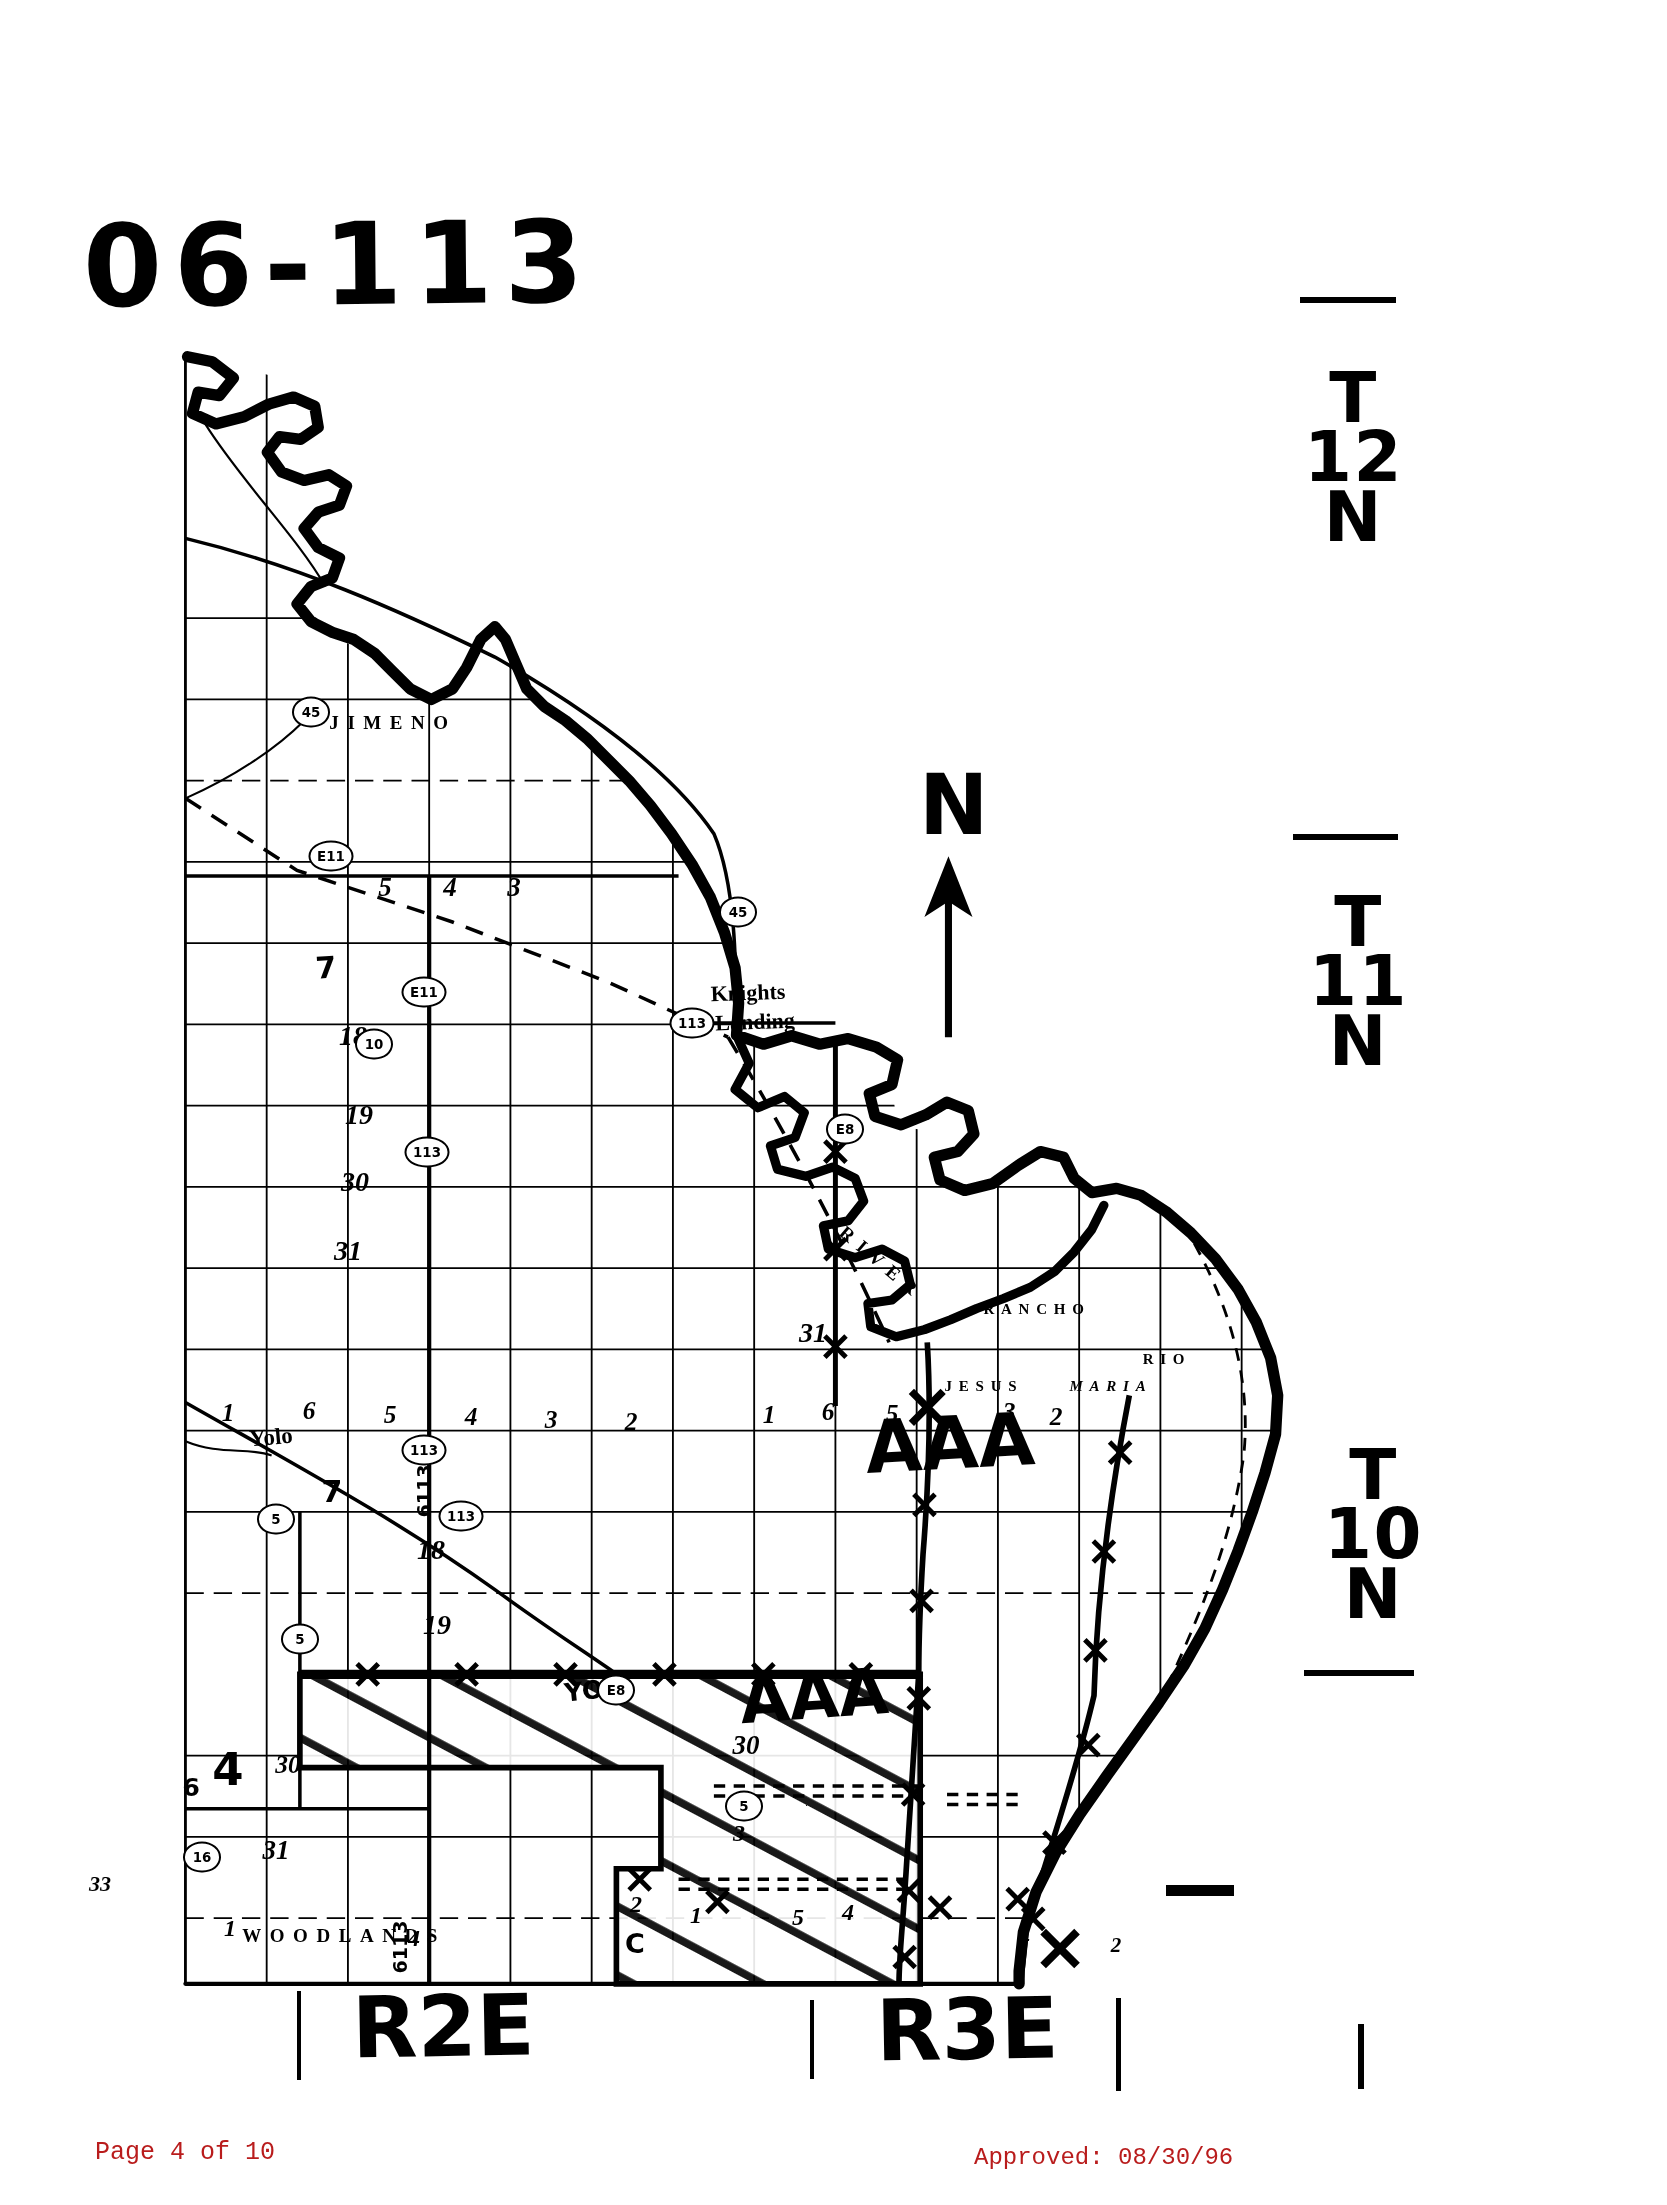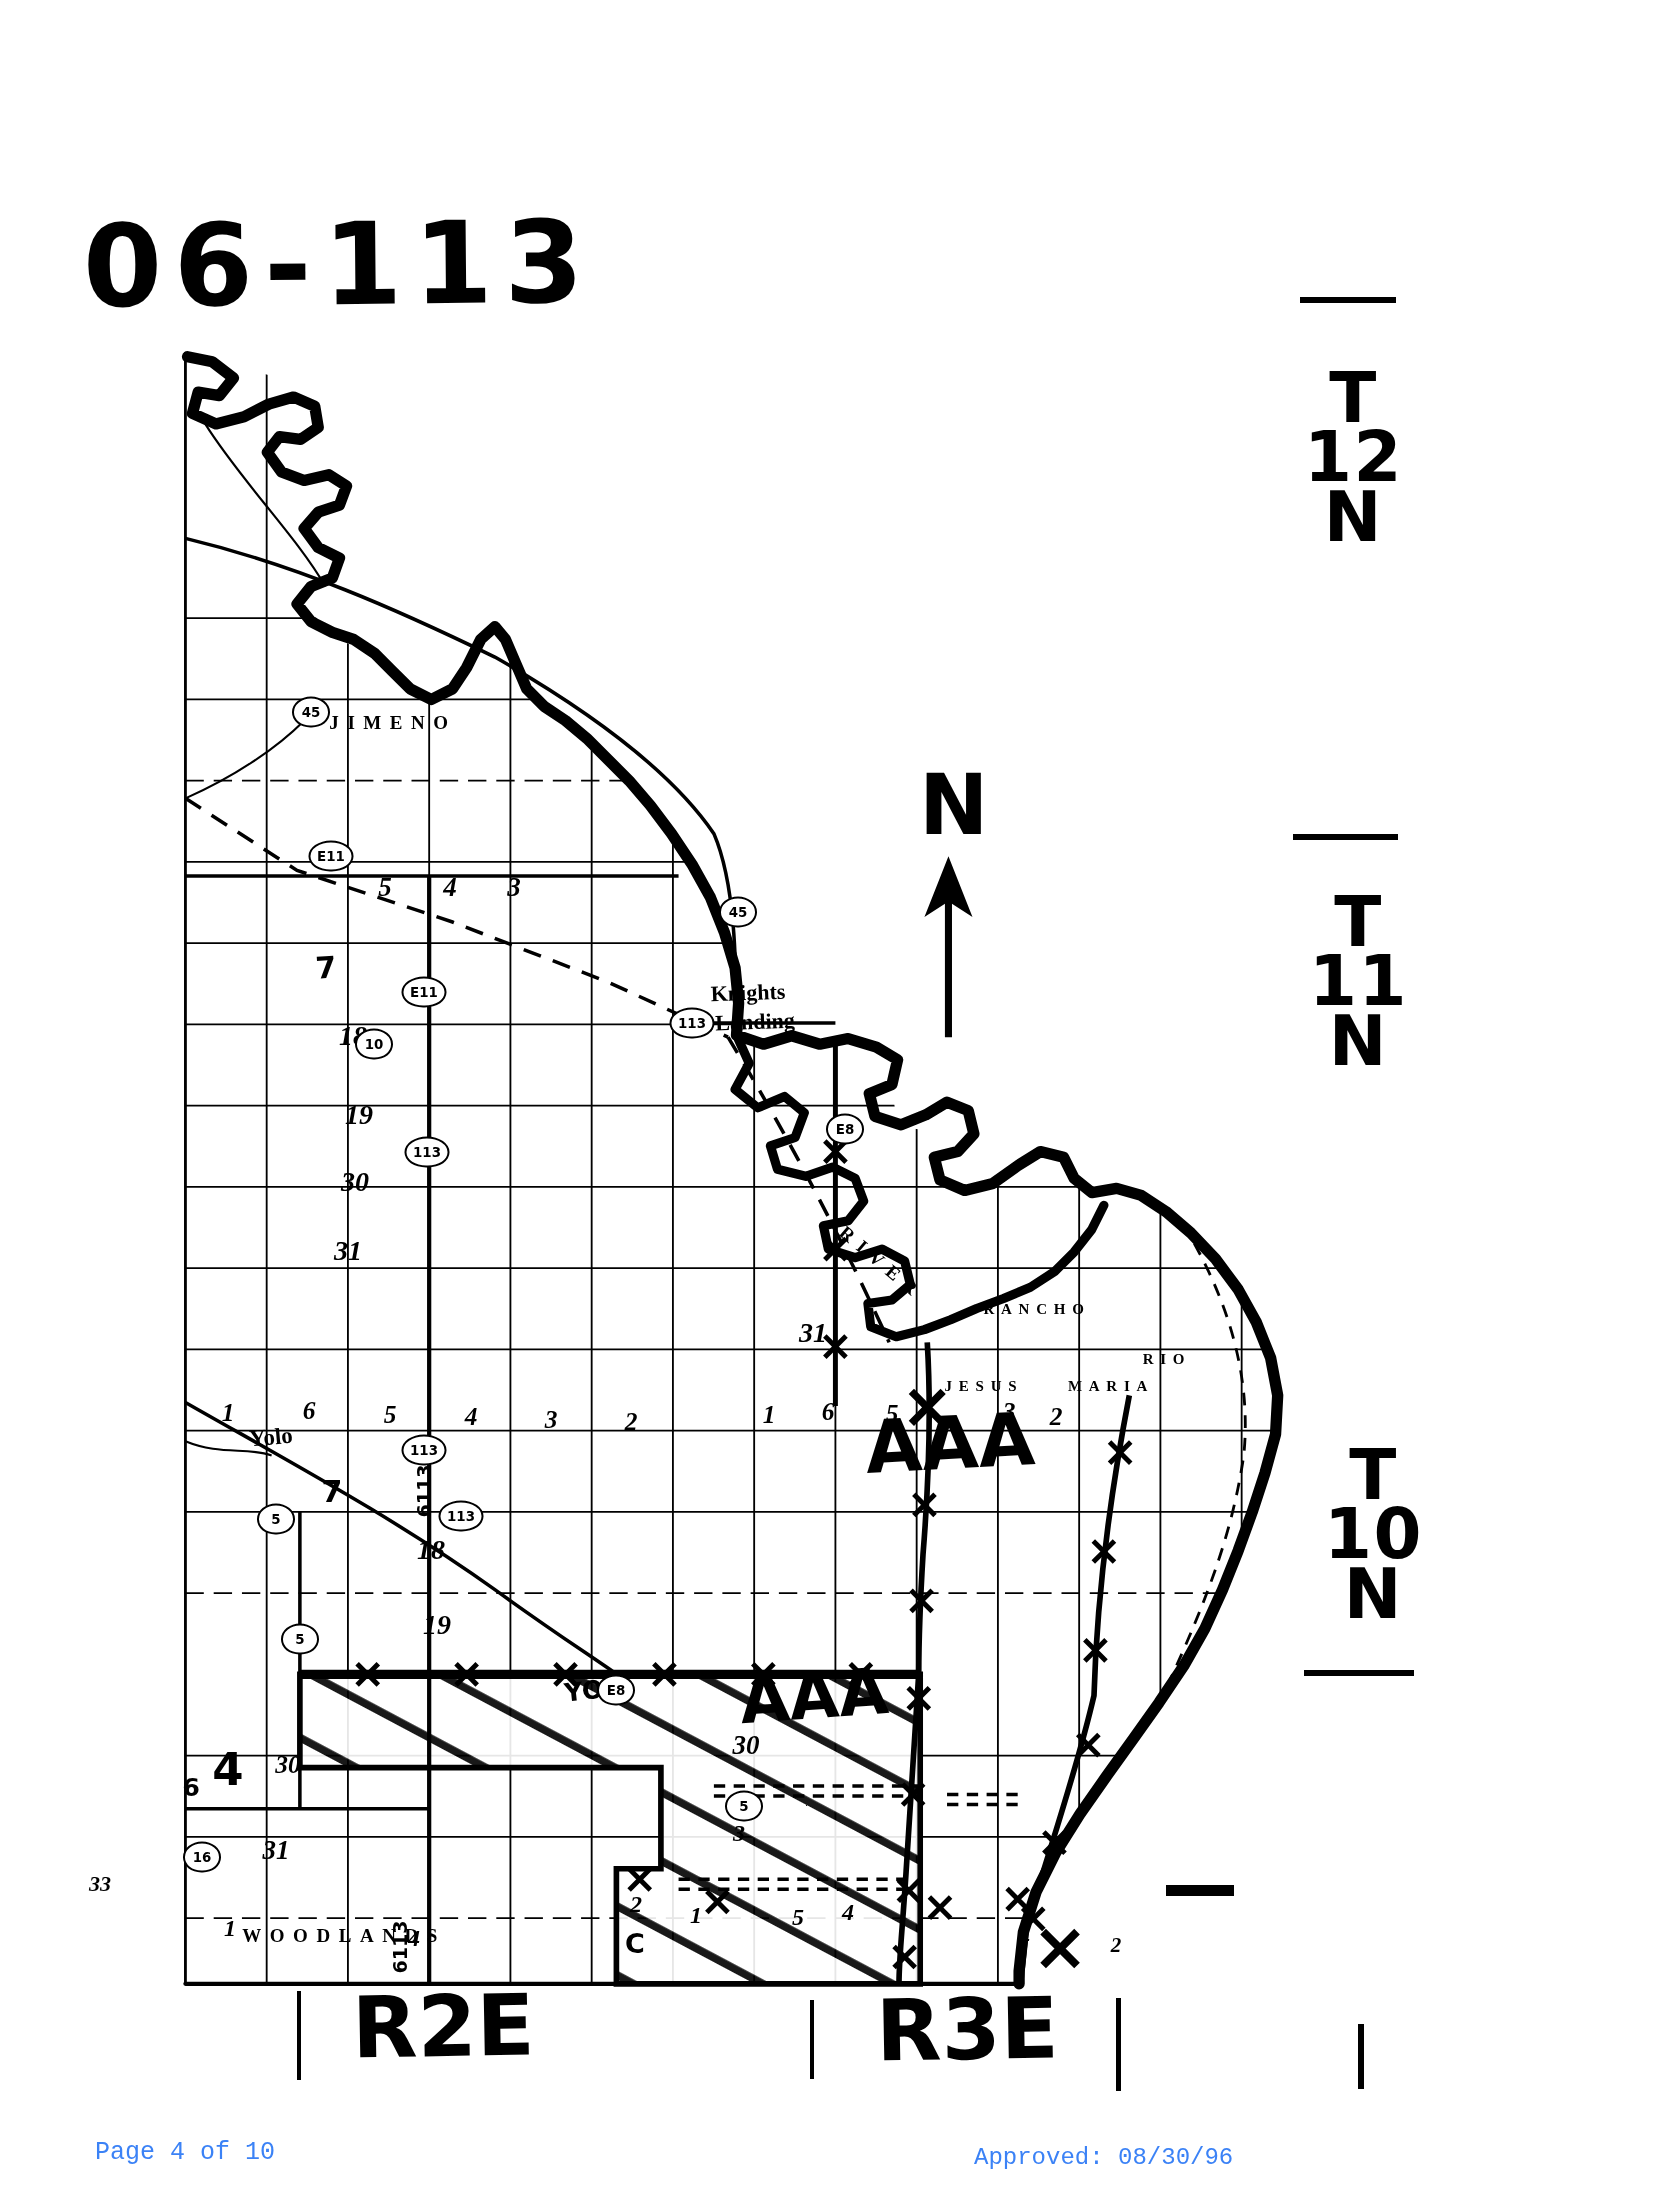--- a/index.html
+++ b/index.html
@@ -15,21 +15,21 @@
           border-radius:50% 50% 48% 48%;background:#fff;display:flex;align-items:center;
           justify-content:center;font:700 13.4px "DejaVu Sans",sans-serif;
           width:38px;height:31px;box-sizing:border-box}
   .shield.wide{width:45px}
   .title{position:absolute;left:83px;top:198px;font:700 114px "DejaVu Sans",sans-serif;
          letter-spacing:11.3px;transform:rotate(-0.5deg)}
   .vstack{position:absolute;display:flex;flex-direction:column;align-items:center;
           font:700 69px/0.86 "DejaVu Sans",sans-serif;letter-spacing:1.4px}
   .rlabel{position:absolute;font:700 85px "DejaVu Sans",sans-serif;transform:rotate(-1deg)}
   .nlabel{position:absolute;font:700 83px "DejaVu Sans",sans-serif}
-  .mono{position:absolute;font-family:"Liberation Mono",monospace;color:#3b82f6}
+  .mono{position:absolute;font-family:"Liberation Mono",monospace;color:#b91c1c}
   .mark{position:absolute;background:#000}
 </style>
 </head>
 <body>
 
 <div id="page">
 
   <svg width="1668" height="2205" viewBox="0 0 2360 3121">
     <defs>
       <clipPath id="county">
@@ -195,21 +195,21 @@
 
   <div id="labels">
       <div class="lbl place ls" style="left: 393px; top: 722px; font-size: 19px; transform: translate(-50%, -50%);">JIMENO</div>
       <div class="lbl place" style="left: 748px; top: 993px; font-size: 22px; transform: translate(-50%, -50%) rotate(-2deg);">Knights</div>
       <div class="lbl place" style="left: 755px; top: 1022px; font-size: 22px; transform: translate(-50%, -50%) rotate(-2deg);">Landing</div>
       <div class="lbl place" style="left: 271px; top: 1437px; font-size: 23px; transform: translate(-50%, -50%) rotate(-5deg);">Yolo</div>
       <div class="lbl place ls" style="left: 344px; top: 1935px; font-size: 19px; transform: translate(-50%, -50%);">WOODLANDS</div>
       <div class="lbl place ls" style="left: 1037px; top: 1309px; font-size: 15px; transform: translate(-50%, -50%);">RANCHO</div>
       <div class="lbl place ls" style="left: 1167px; top: 1311px; font-size: 15px; transform: translate(-50%, -50%); margin-top: 48px;">RIO</div>
       <div class="lbl place ls" style="left: 984px; top: 1386px; font-size: 15px; transform: translate(-50%, -50%);">JESUS</div>
-      <div class="lbl place ls" style="left: 1111px; top: 1386px; font-size: 15px; transform: translate(-50%, -50%);">MARIA</div>
+      <div class="lbl place ls" style="left: 1111px; top: 1386px; font-size: 15px; transform: translate(-50%, -50%); font-style: italic;">MARIA</div>
       <div class="lbl place ls" style="left: 882px; top: 1263px; font-size: 19px; transform: translate(-50%, -50%) rotate(40deg);">RIVER</div>
       <div class="lbl sec" style="left: 385px; top: 887px; font-size: 27px; transform: translate(-50%, -50%);">5</div>
       <div class="lbl sec" style="left: 450px; top: 887px; font-size: 27px; transform: translate(-50%, -50%);">4</div>
       <div class="lbl sec" style="left: 514px; top: 887px; font-size: 27px; transform: translate(-50%, -50%);">3</div>
       <div class="lbl sec" style="left: 353px; top: 1036px; font-size: 28px; transform: translate(-50%, -50%);">18</div>
       <div class="lbl sec" style="left: 359px; top: 1115px; font-size: 28px; transform: translate(-50%, -50%);">19</div>
       <div class="lbl sec" style="left: 355px; top: 1182px; font-size: 28px; transform: translate(-50%, -50%);">30</div>
       <div class="lbl sec" style="left: 348px; top: 1251px; font-size: 28px; transform: translate(-50%, -50%);">31</div>
       <div class="lbl sec" style="left: 228px; top: 1413px; font-size: 25.4px; transform: translate(-50%, -50%);">1</div>
       <div class="lbl sec" style="left: 309px; top: 1411px; font-size: 25.4px; transform: translate(-50%, -50%);">6</div>

